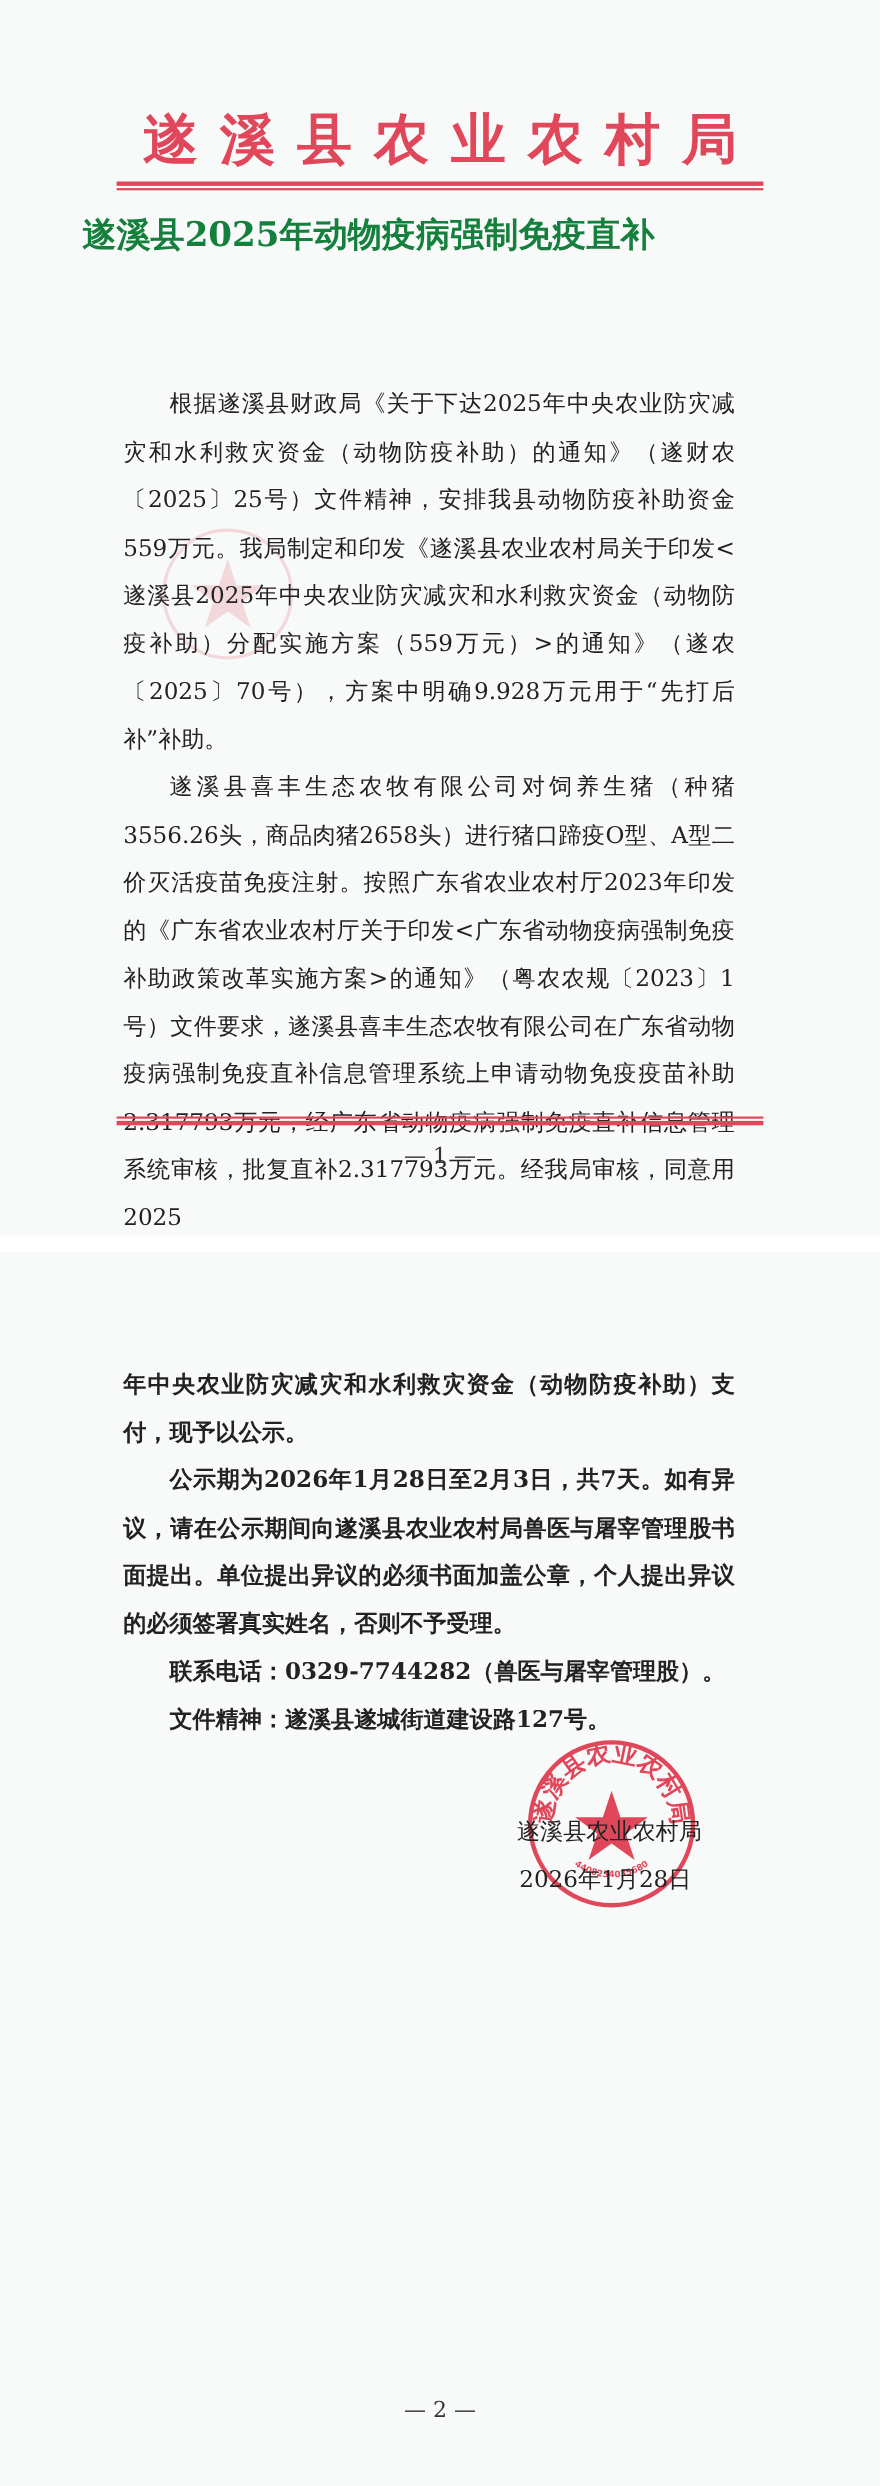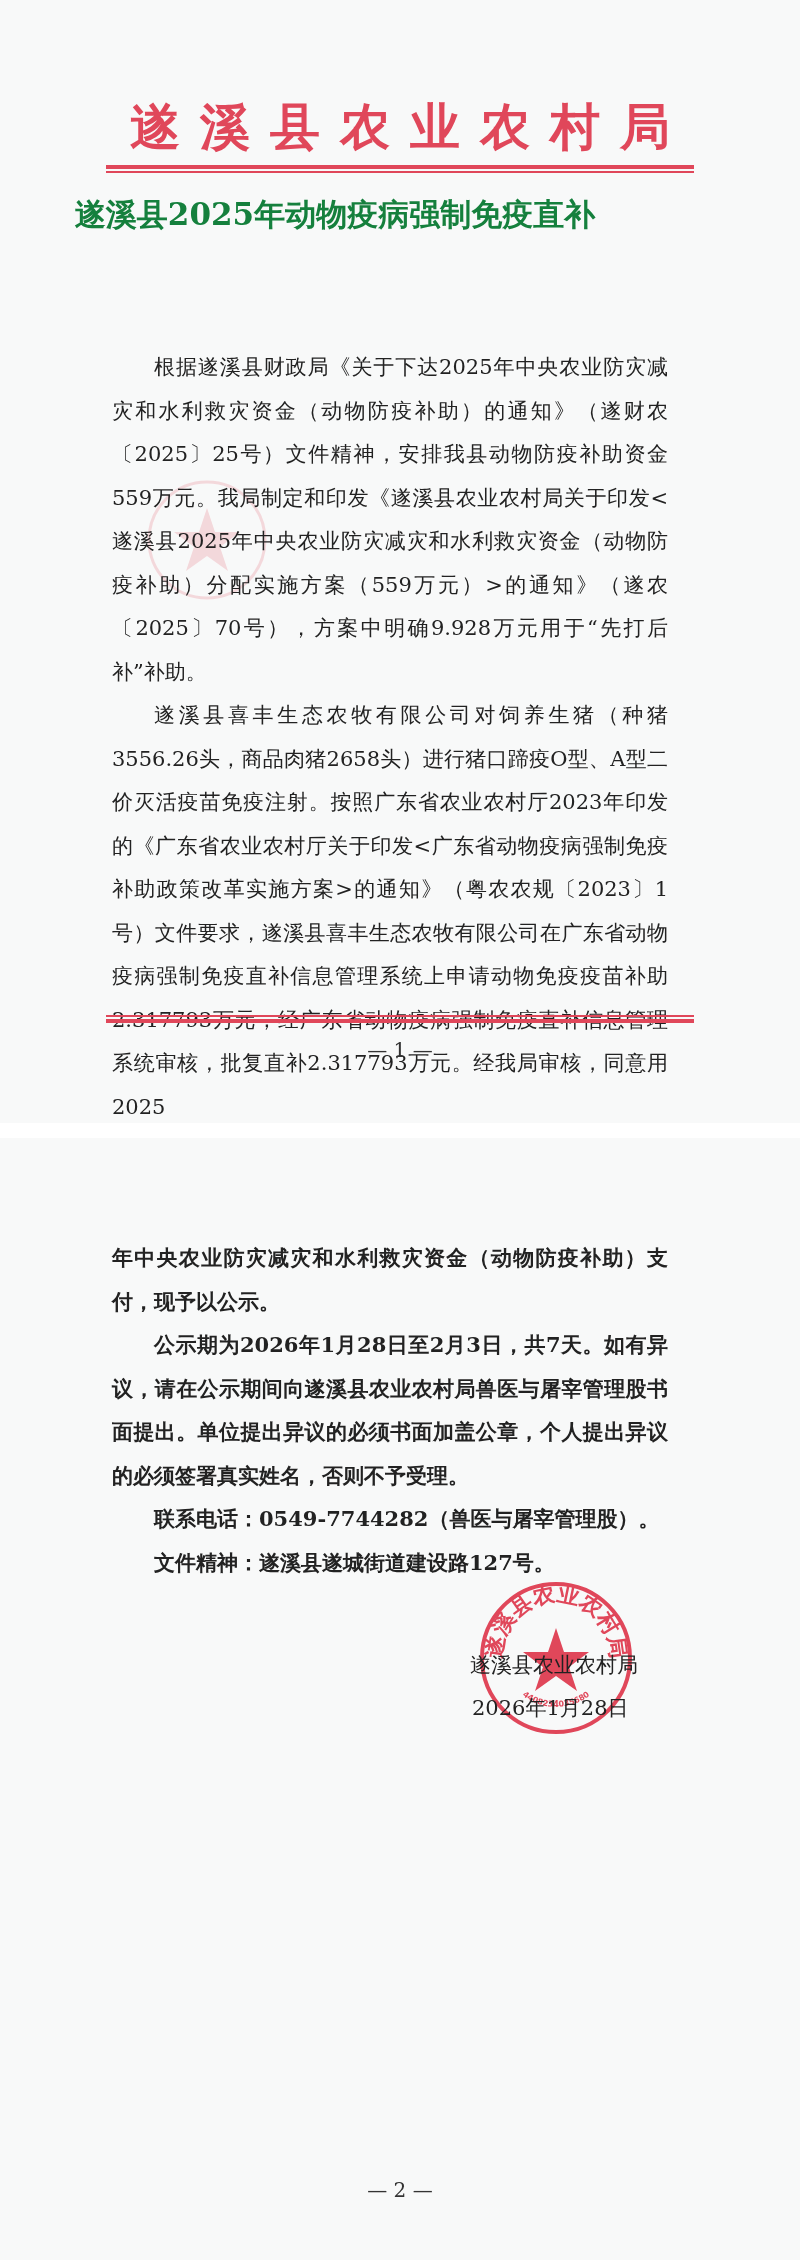--- a/index.html
+++ b/index.html
@@ -87,21 +87,21 @@
   </div>
 
   <div class="page-num" style="top:1038px;">— 1 —</div>
 </div>
 
 <div class="page" id="page2">
 
   <div class="body-text" style="top:98px;font-weight:bold;">
     <p class="no-indent">年中央农业防灾减灾和水利救灾资金（动物防疫补助）支付，现予以公示。</p>
     <p>公示期为2026年1月28日至2月3日，共7天。如有异议，请在公示期间向遂溪县农业农村局兽医与屠宰管理股书面提出。单位提出异议的必须书面加盖公章，个人提出异议的必须签署真实姓名，否则不予受理。</p>
-    <p>联系电话：0549-7744282（兽医与屠宰管理股）。</p>
+    <p>联系电话：0329-7744282（兽医与屠宰管理股）。</p>
     <p>文件精神：遂溪县遂城街道建设路127号。</p>
   </div>
 
   <svg class="seal" style="left:476px; top:440px;" width="160" height="160" viewBox="0 0 160 160">
     <defs>
       <path id="sealArc" d="M 28 92 A 54 54 0 1 1 132 92"></path>
       <path id="sealArcBottom" d="M 40 112 A 56 56 0 0 0 120 112"></path>
     </defs>
     <circle cx="80" cy="80" r="74" fill="none" stroke="#e0475a" stroke-width="4"></circle>
     <text font-family="DejaVu Serif, serif" font-size="22" fill="#e0475a" font-weight="bold">

